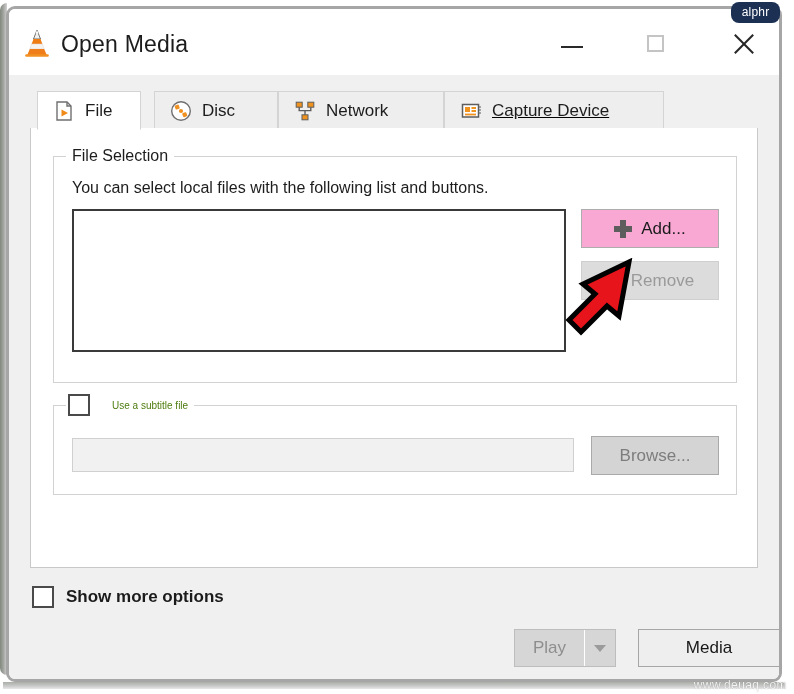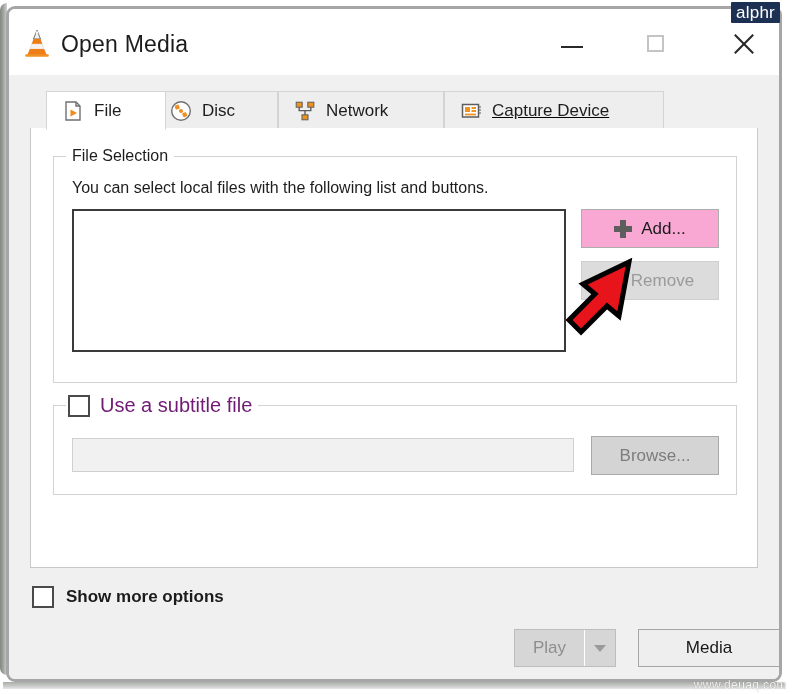--- a/index.html
+++ b/index.html
@@ -116,23 +116,23 @@
   .glyph-close::after  { transform: rotate(-45deg); }
 
   
   #alphr-badge {
     position: absolute;
     left: 731px;
     top: 2px;
     width: 49px;
     height: 21px;
     background: #1c3054;
-    border-radius: 1px;
+    border-radius: 8px;
     color: #ffffff;
-    font-size: 17px;
+    font-size: 12px;
     line-height: 21px;
     text-align: center;
     letter-spacing: .2px;
     z-index: 40;
   }
 
   
   #dialog-body {
     position: absolute;
     left: 0;
@@ -228,23 +228,23 @@
     position: absolute;
     top: -12px;
     left: 12px;
     background: #ffffff;
     padding: 0 6px 0 2px;
     display: flex;
     align-items: center;
     white-space: nowrap;
   }
   #subtitle-title-wrap .gb-label {
-    font-size: 20px;
-    color: #701a75;
-    margin-left: 10px;
+    font-size: 10px;
+    color: #4d7c0f;
+    margin-left: 22px;
   }
 
   
   #helper-text {
     position: absolute;
     left: 18px;
     top: 22px;
     font-size: 16px;
     color: #1d1d1d;
     white-space: nowrap;
@@ -482,21 +482,21 @@
     </div>
     <div class="win-btn" id="btn-close">
       <span class="glyph-close"></span>
     </div>
   </div>
 
   <div id="dialog-body">
 
     <div id="tab-strip">
 
-      <div class="tab active" style="left:16px;width:120px;">
+      <div class="tab active" style="left:7px;width:104px;">
         <span class="tab-icon">
           <svg viewBox="0 0 22 22" width="22" height="22">
             <path d="M4 2 h10 l4 4 v14 h-14 z" fill="#ffffff" stroke="#6f6f6f" stroke-width="1.4"></path>
             <path d="M14 2 v4 h4" fill="none" stroke="#6f6f6f" stroke-width="1.4"></path>
             <polygon points="8.5,9.5 15,13 8.5,16.5" fill="#f08a18"></polygon>
           </svg>
         </span>
         <span class="tab-label">File</span>
       </div>
 

